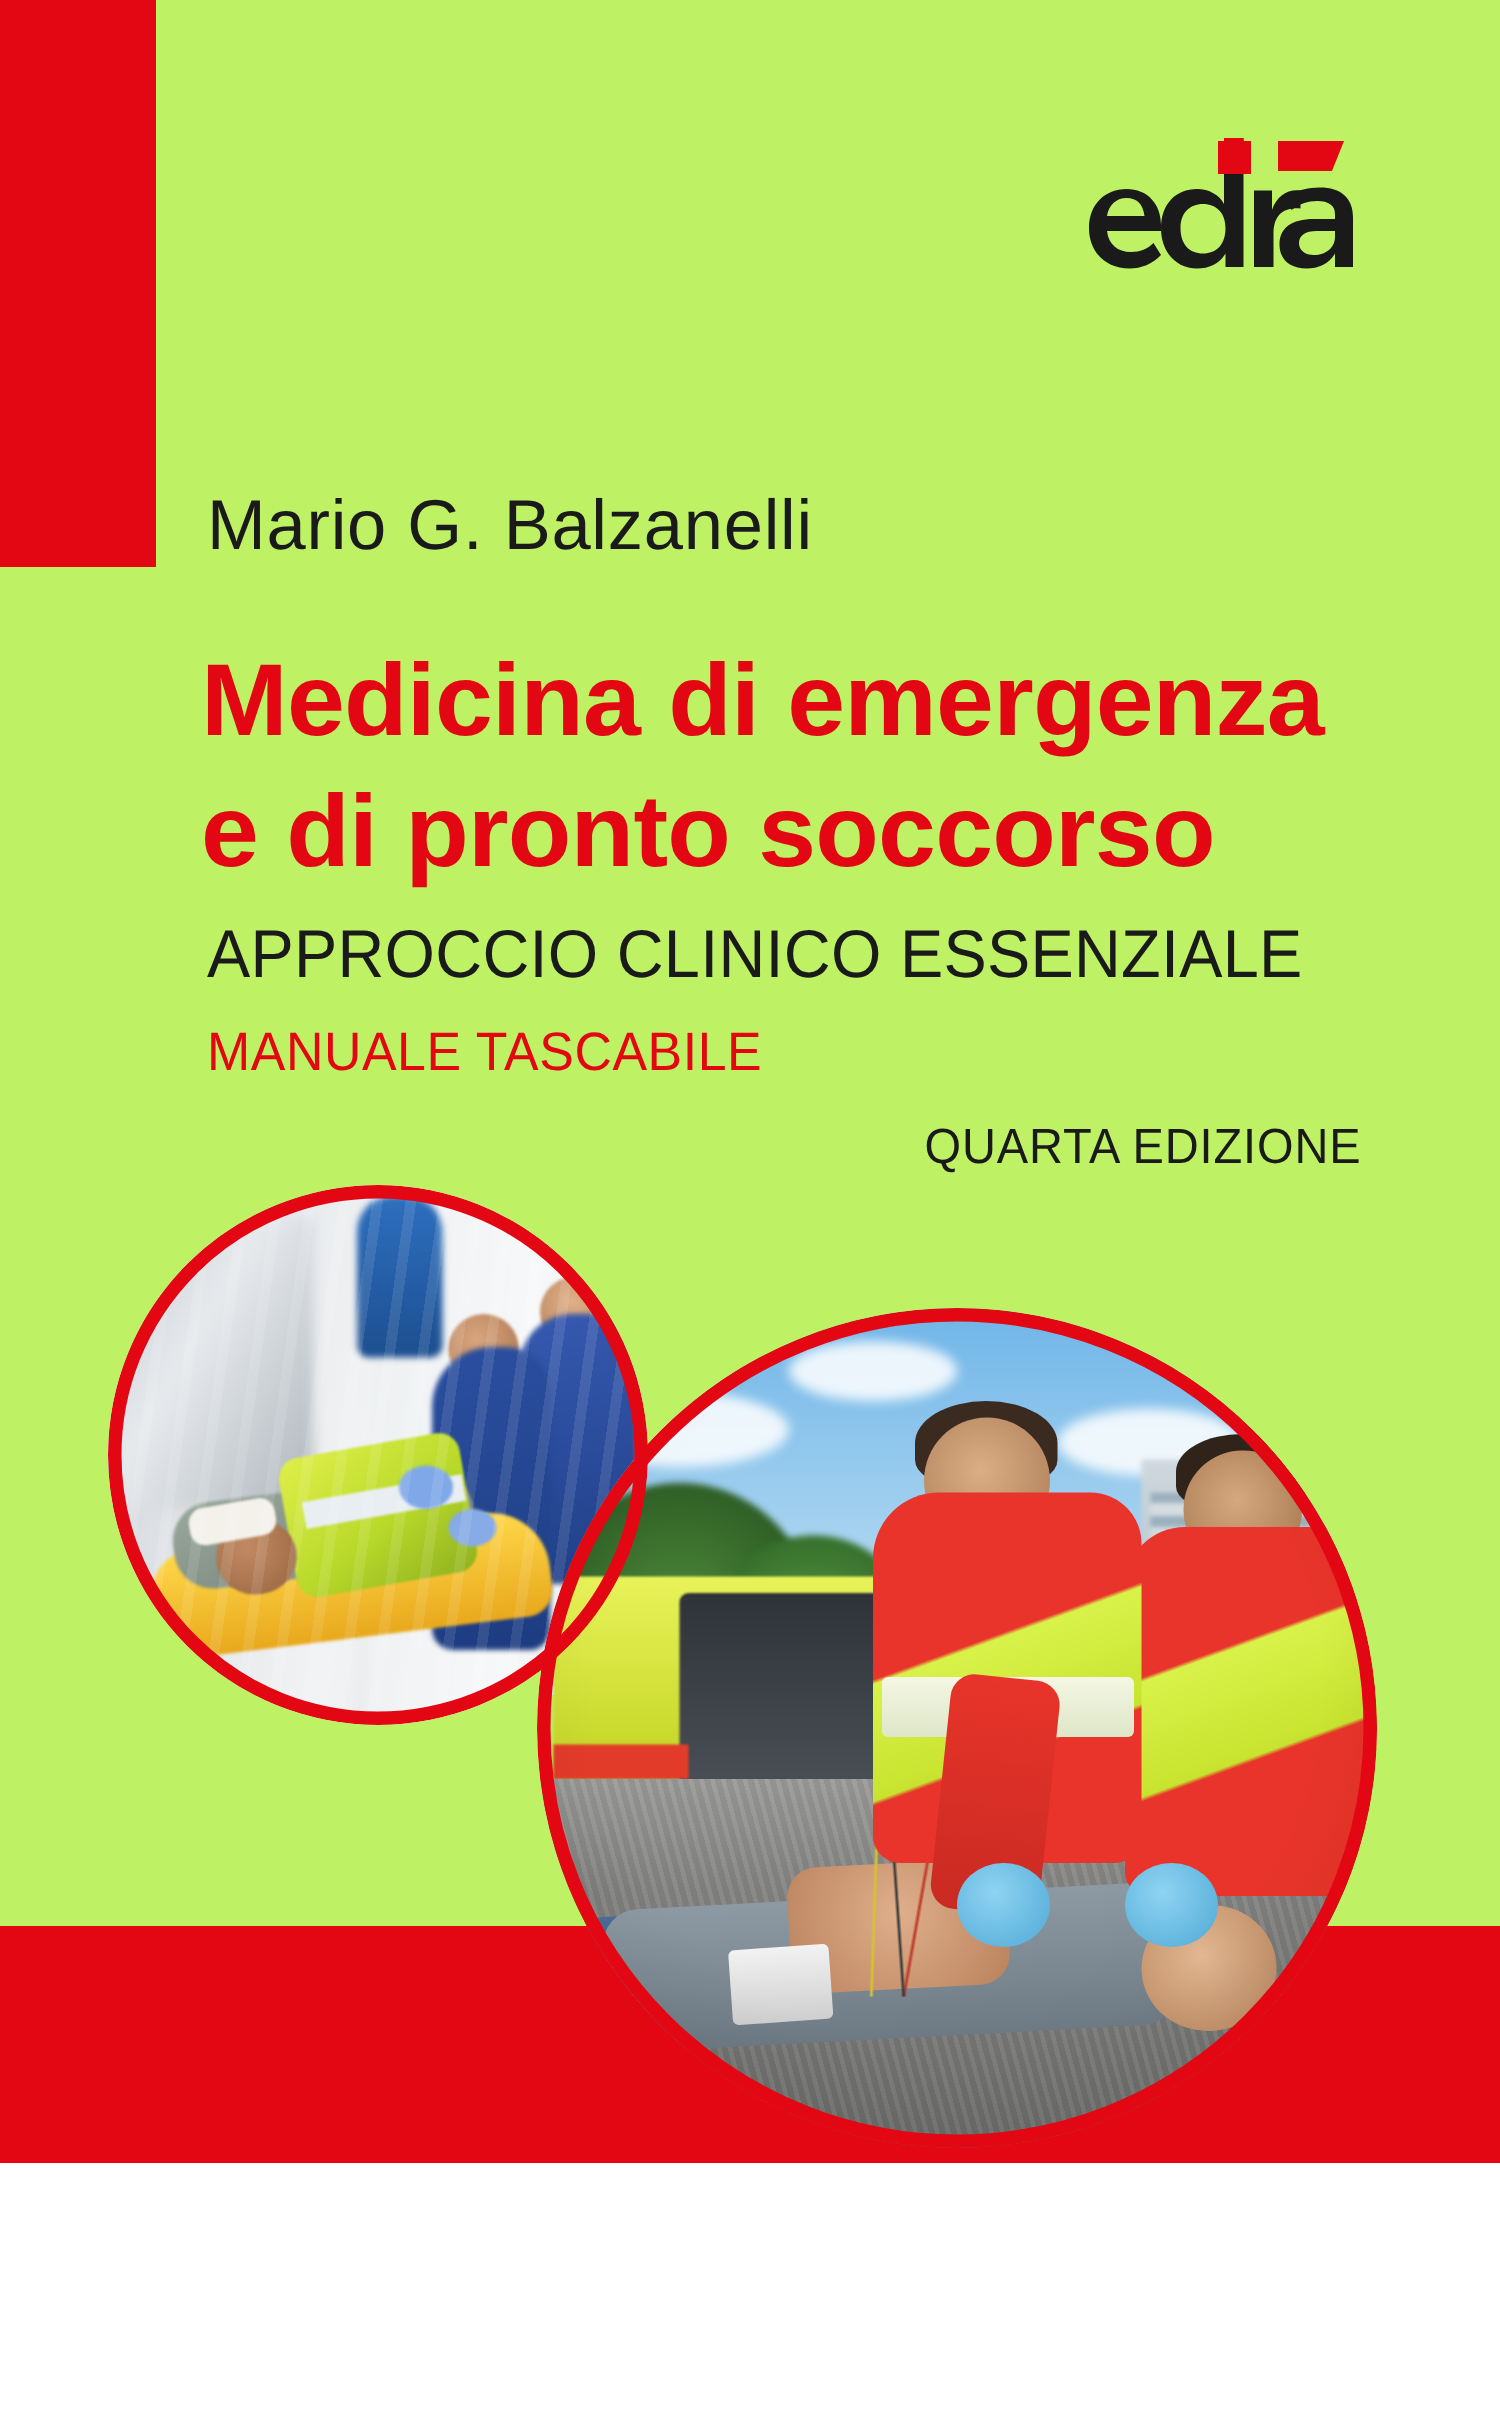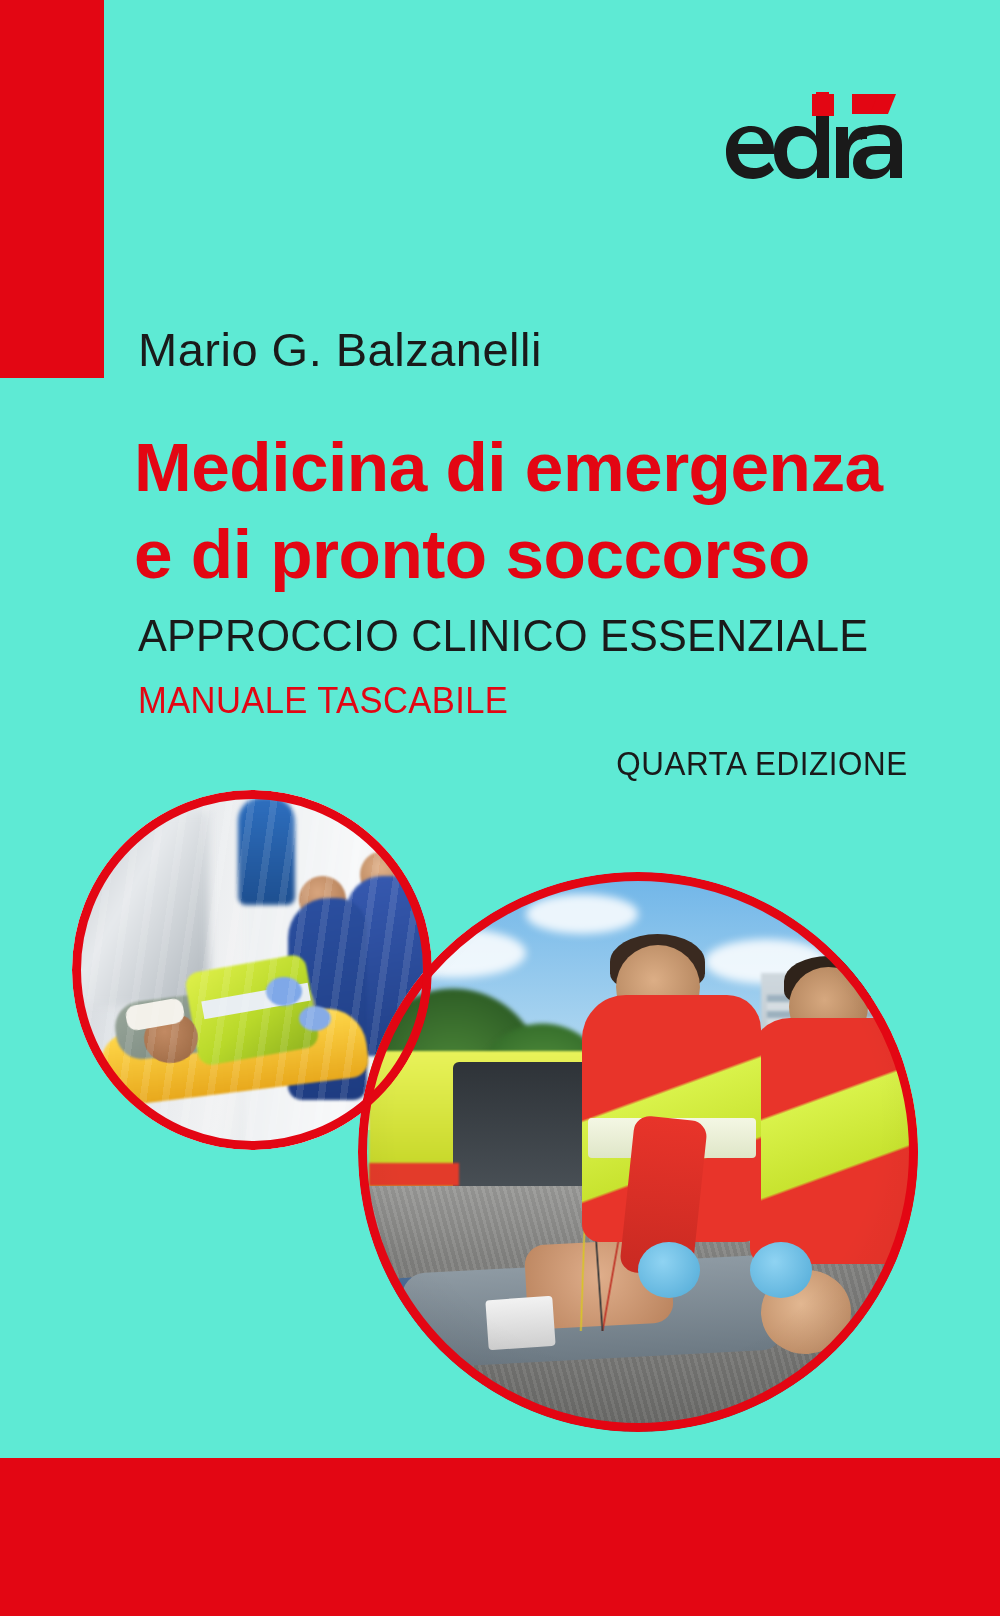--- a/index.html
+++ b/index.html
@@ -6,22 +6,22 @@
     margin: 0;
     padding: 0;
     background: #ffffff;
   }
   body {
     font-family: "Liberation Sans", sans-serif;
   }
   .cover {
     position: relative;
     width: 1000px;
-    height: 1616px;
-    background: #5eead4;
+    height: 1442px;
+    background: #bef264;
     overflow: hidden;
   }
 
   
   .left-bar {
     position: absolute;
     left: 0;
     top: 0;
     width: 104px;
     height: 378px;

